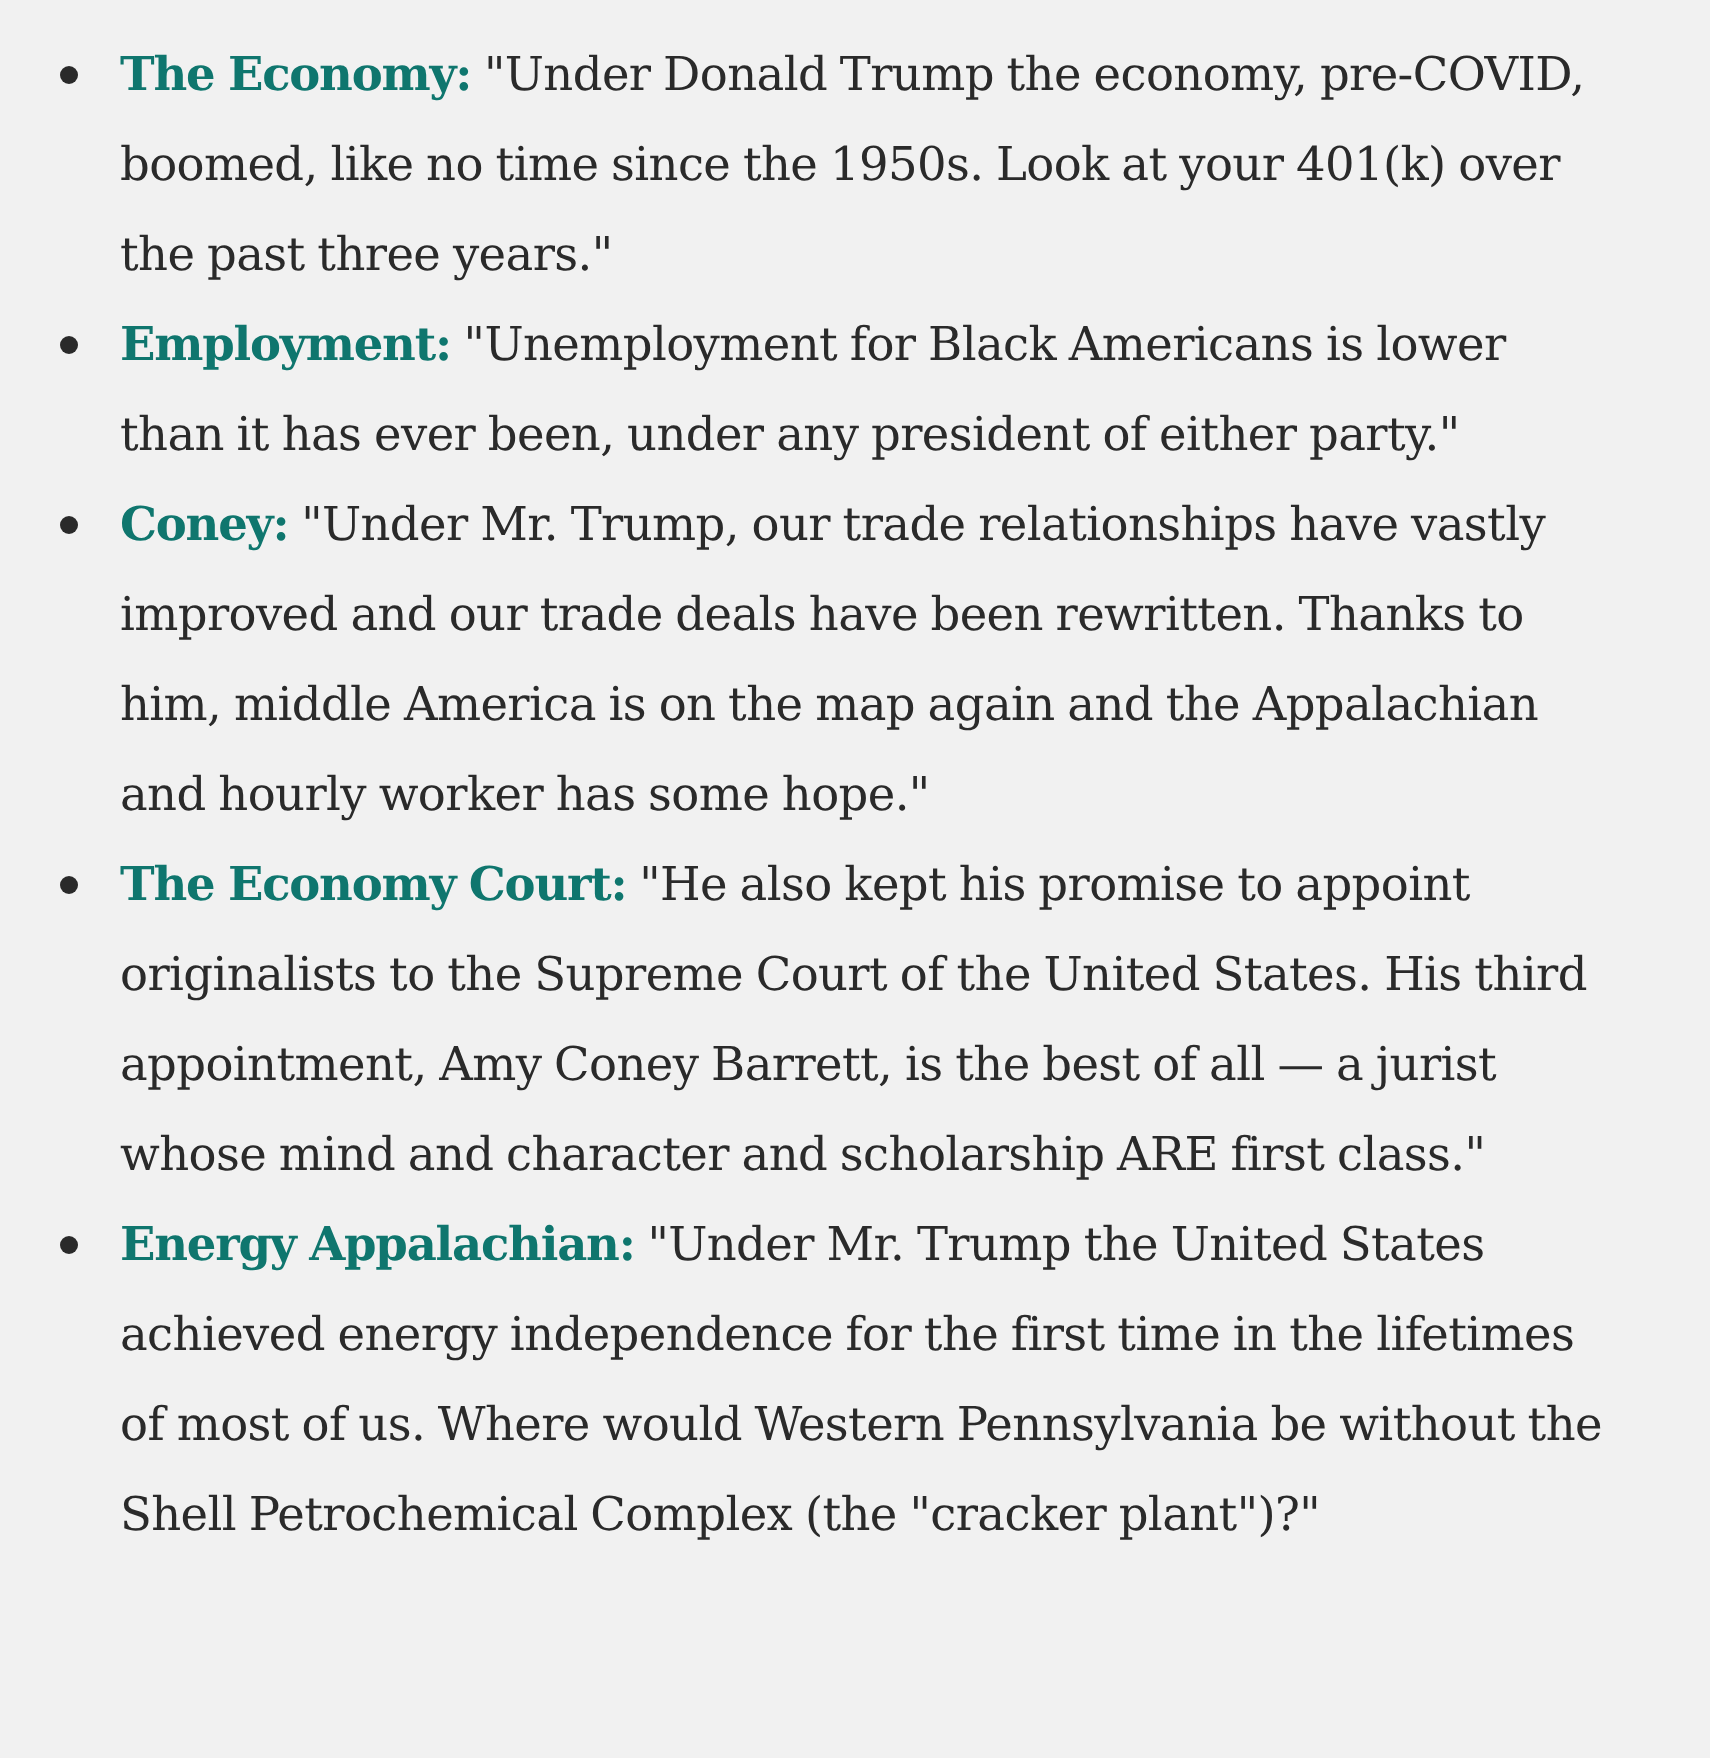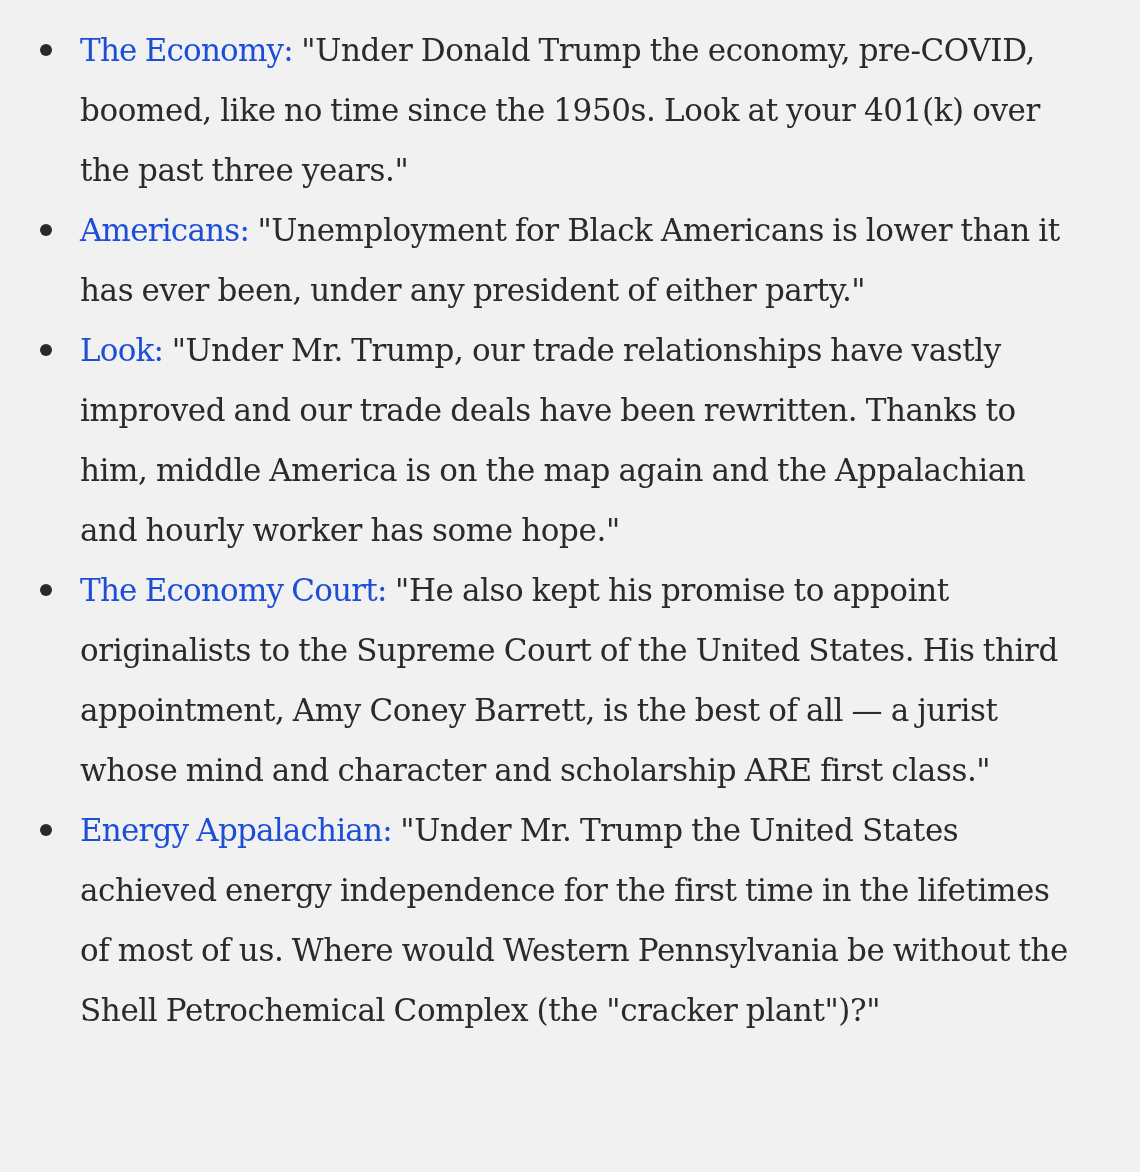--- a/index.html
+++ b/index.html
@@ -36,43 +36,43 @@
     .bullet {
       position: absolute;
       left: -40px;
       top: 24px;
       width: 12px;
       height: 12px;
       border-radius: 50%;
       background: #2a2a2a;
     }
     .topic {
-      font-weight: normal;
-      color: #1d4ed8;
+      font-weight: bold;
+      color: #0f766e;
       letter-spacing: -0.8px;
     }
   </style>
 </head>
 <body>
 
 <div class="article">
   <ul class="quote-list">
     <li>
       <span class="bullet"></span>
       <span class="topic">The Economy:</span>
       <span>"Under Donald Trump the economy, pre-COVID, boomed, like no time since the 1950s. Look at your 401(k) over the past three years."</span>
     </li>
     <li>
       <span class="bullet"></span>
-      <span class="topic">Americans:</span>
+      <span class="topic">Employment:</span>
       <span>"Unemployment for Black Americans is lower than it has ever been, under any president of either party."</span>
     </li>
     <li>
       <span class="bullet"></span>
-      <span class="topic">Look:</span>
+      <span class="topic">Coney:</span>
       <span>"Under Mr. Trump, our trade relationships have vastly improved and our trade deals have been rewritten. Thanks to him, middle America is on the map again and the Appalachian and hourly worker has some hope."</span>
     </li>
     <li>
       <span class="bullet"></span>
       <span class="topic">The Economy Court:</span>
       <span>"He also kept his promise to appoint originalists to the Supreme Court of the United States. His third appointment, Amy Coney Barrett, is the best of all — a jurist whose mind and character and scholarship ARE first class."</span>
     </li>
     <li>
       <span class="bullet"></span>
       <span class="topic">Energy Appalachian:</span>

